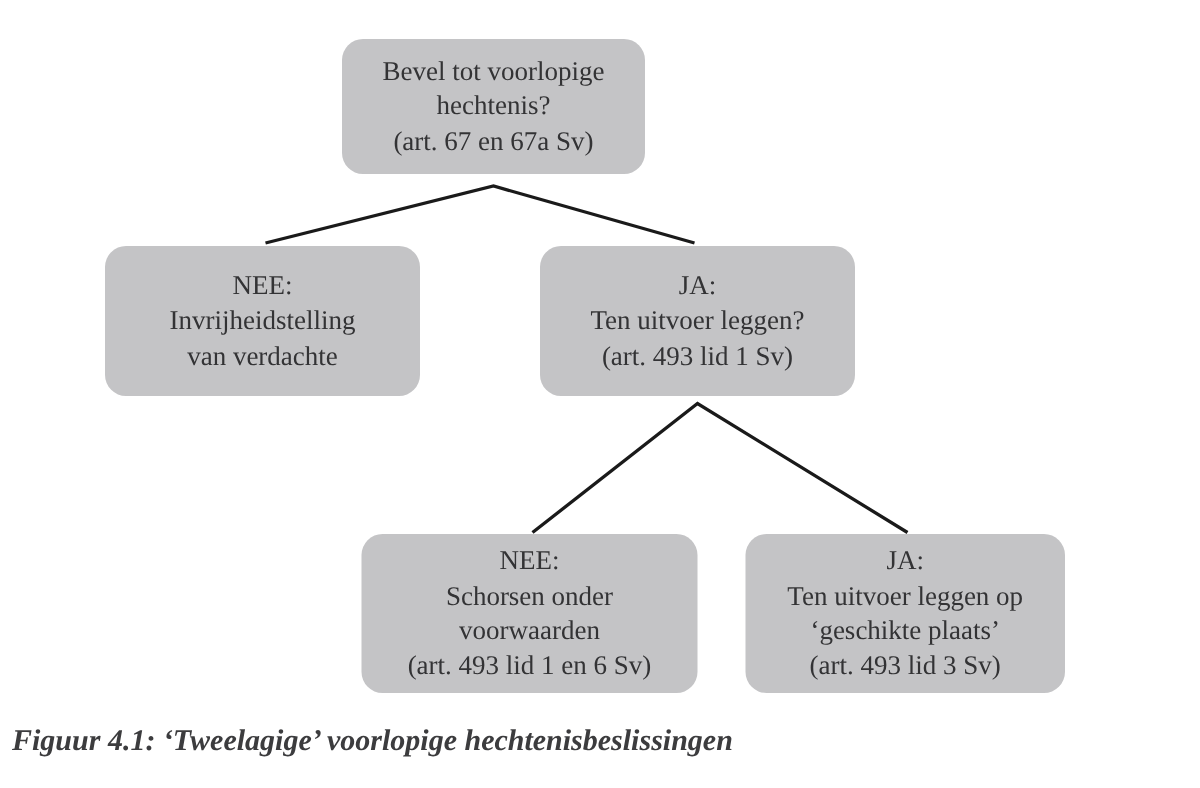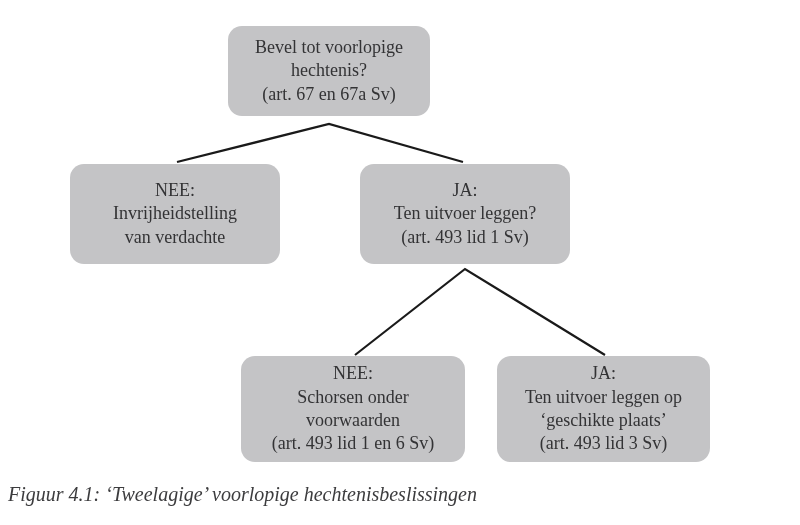--- a/index.html
+++ b/index.html
@@ -33,20 +33,21 @@
       padding: 4px 6px;
     }
     .caption {
       position: absolute;
       left: 8px;
       top: 483px;
       font-style: italic;
       font-size: 20px;
       color: #3c3c3e;
       white-space: nowrap;
+      font-weight: bold;
     }
   </style>
 </head>
 <body>
 
 <div class="page">
 
   <svg class="connectors" width="800" height="525" viewBox="0 0 800 525">
     <polyline points="177,162 329,124 463,162" fill="none" stroke="#1a1a1a" stroke-width="2.2"></polyline>
     <polyline points="355,355 465,269 605,355" fill="none" stroke="#1a1a1a" stroke-width="2.2"></polyline>

